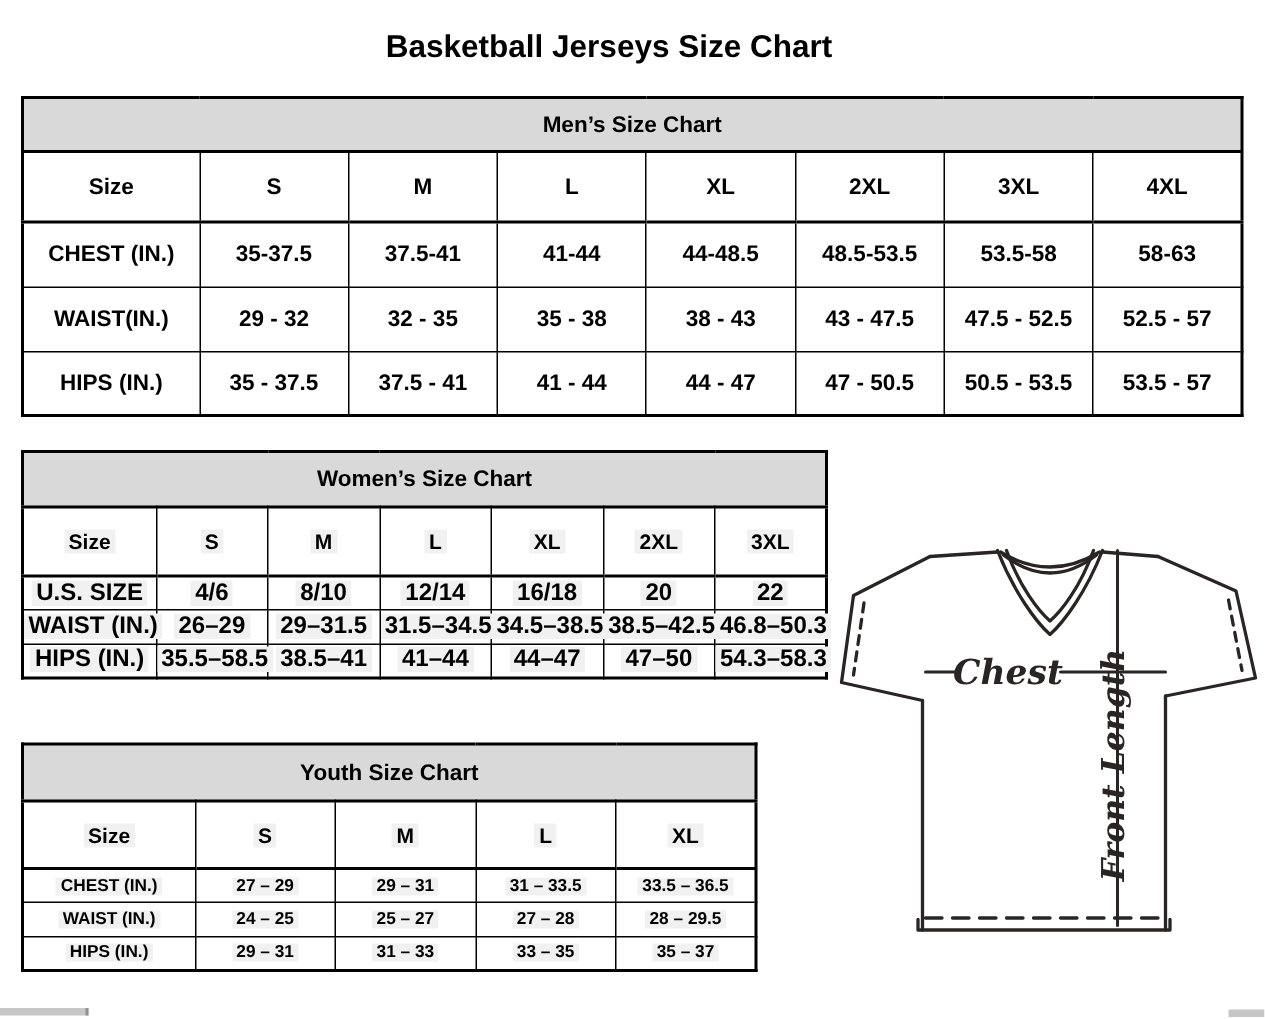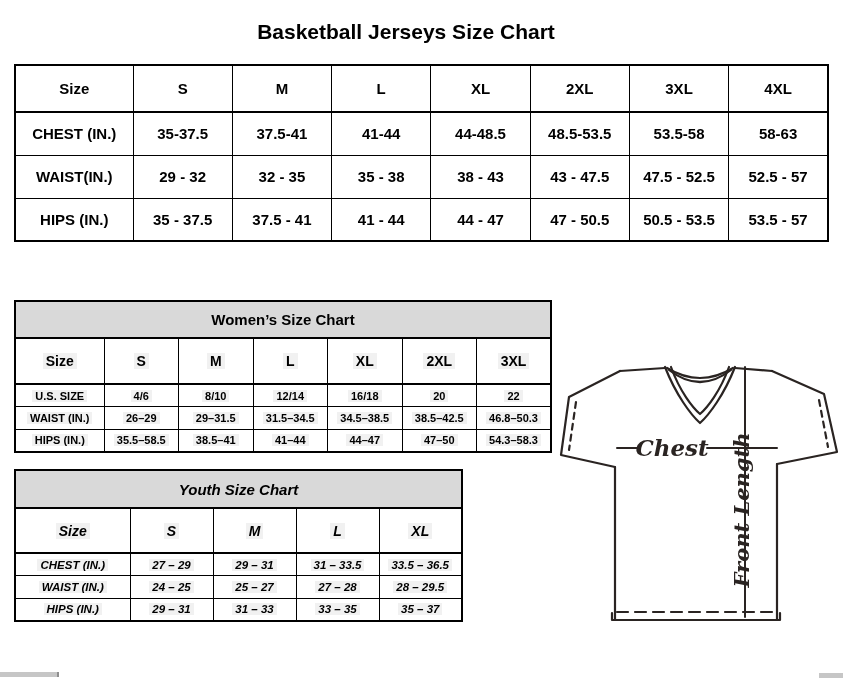--- a/index.html
+++ b/index.html
@@ -26,24 +26,24 @@
   .mens{left:14px;top:64px;width:815px;font-size:15px;}
   .mens tr.band{height:36px;}
   .mens tr.head{height:47px;}
   .mens tbody tr{height:43px;}
 
   
   .womens{left:14px;top:300px;width:538px;}
   .womens tr.band{height:37px;}
   .womens tr.head{height:46px;font-size:14px;}
   .womens tbody tr{height:22.5px;}
-  .womens tbody{font-size:11px;}
+  .womens tbody{font-size:16px;}
 
   
-  .youth{left:14px;top:469px;width:449px;font-style:italic;}
+  .youth{left:14px;top:495px;width:491px;}
   .youth tr.band{height:38px;}
   .youth tr.head{height:45px;font-size:14px;}
   .youth tbody tr{height:22.5px;}
   .youth tbody{font-size:11.5px;}
 
   .hl{background:#f1f1f1;padding:0 3px;}
 
   .jersey{position:absolute;left:558px;top:360px;width:285px;height:268px;}
 
   .hscroll-thumb{
@@ -65,20 +65,23 @@
       <col style="width:118px">
       <col>
       <col>
       <col>
       <col>
       <col>
       <col>
       <col>
     </colgroup>
   <thead>
+    <tr class="band">
+      <th class="band" colspan="8" style="background: rgb(217, 217, 217);">Men’s Size Chart</th>
+    </tr>
     <tr class="head">
         <td>Size</td>
         <td>S</td>
         <td>M</td>
         <td>L</td>
         <td>XL</td>
         <td>2XL</td>
         <td>3XL</td>
         <td>4XL</td>
       </tr>

